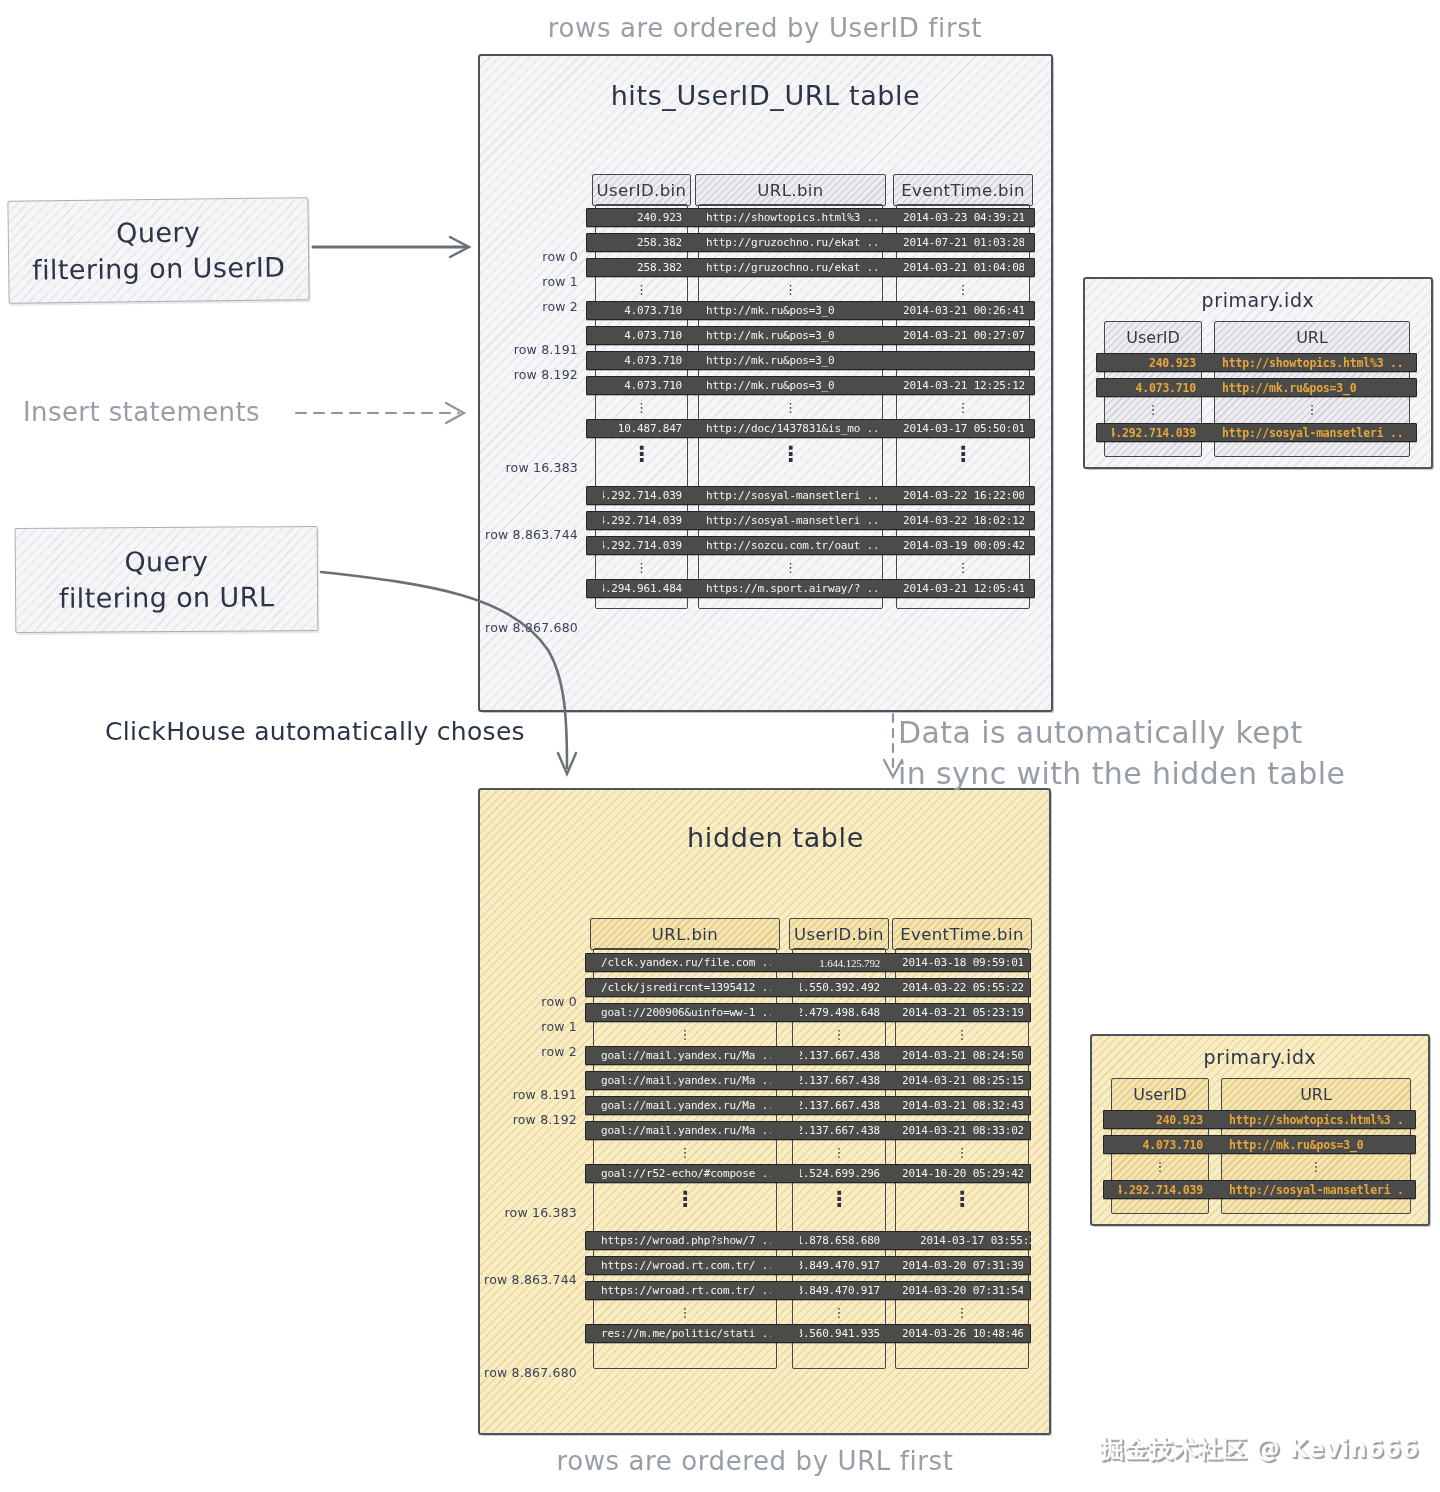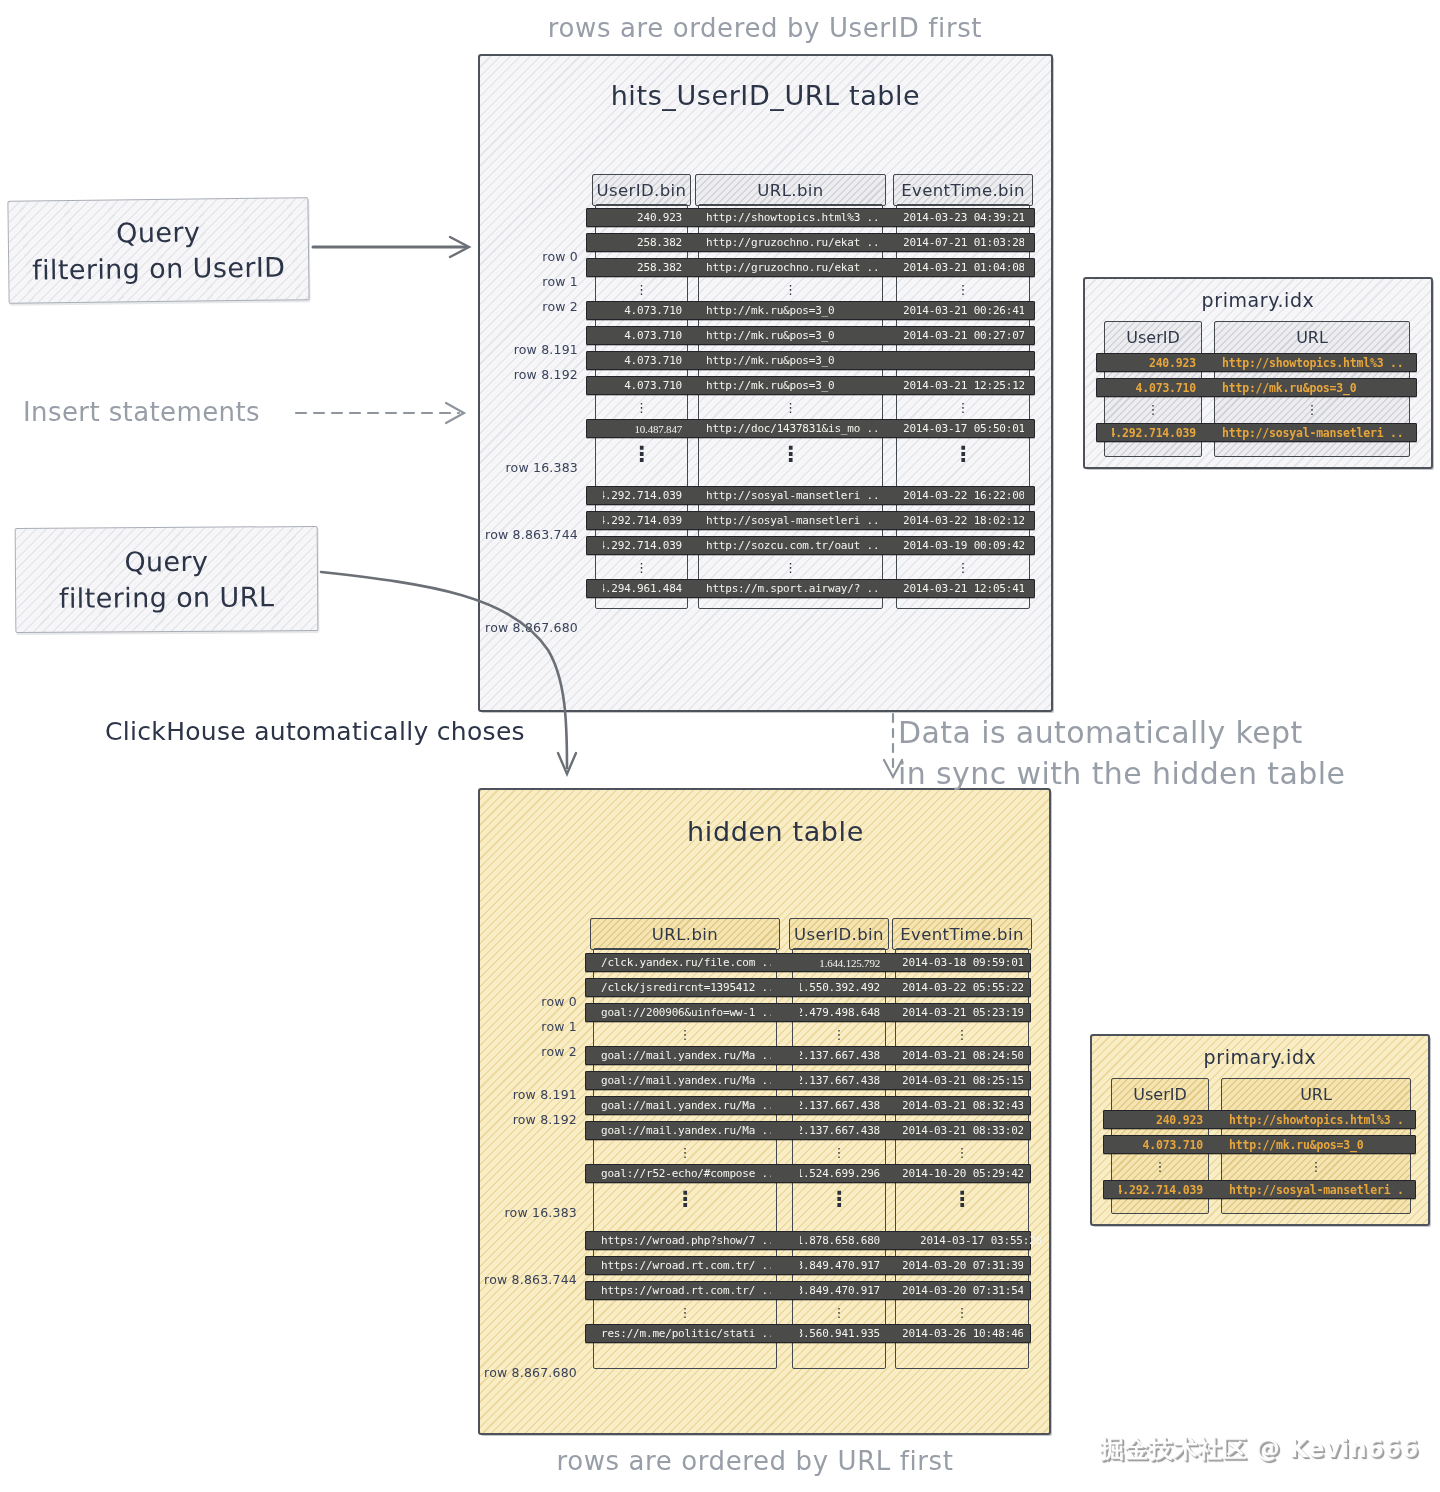--- a/index.html
+++ b/index.html
@@ -152,21 +152,21 @@
         <div class="cell mono left" style="left: 119px; width: 171px;">http://mk.ru&amp;pos=3_0</div>
         <div class="cell mono center" style="left: 317px; width: 120px;">2014-03-21 12:25:12</div>
       </div>
       <div class="dotsline" style="left: 106px; top: 345px; width: 449px; height: 18px;">
         <span style="left: 55.5px;">⋮</span>
         <span style="left: 204.5px;">⋮</span>
         <span style="left: 377px;">⋮</span>
       </div>
       <div class="rowlabel hand" style="left: -2px; top: 363px; width: 100px; line-height: 19px;">row 16.383</div>
       <div class="rowbar" style="left: 106px; top: 363px; width: 449px; height: 19px;">
-        <div class="cell mono right" style="left: 16px; width: 79px; font-family: Liberation Serif, serif;">10.487.847</div>
+        <div class="cell mono right" style="left: 16px; width: 79px;">10.487.847</div>
         <div class="cell mono left" style="left: 119px; width: 171px;">http://doc/1437831&amp;is_mo ...</div>
         <div class="cell mono center" style="left: 317px; width: 120px;">2014-03-17 05:50:01</div>
       </div>
       <div class="dotsline big" style="left: 106px; top: 388px; width: 449px; height: 42px;">
         <span style="left: 55.5px;">⋮</span>
         <span style="left: 204.5px;">⋮</span>
         <span style="left: 377px;">⋮</span>
       </div>
       <div class="rowlabel hand" style="left: -2px; top: 430px; width: 100px; line-height: 19px;">row 8.863.744</div>
       <div class="rowbar" style="left: 106px; top: 430px; width: 449px; height: 19px;">
@@ -192,21 +192,21 @@
       <div class="rowlabel hand" style="left: -2px; top: 523px; width: 100px; line-height: 19px;">row 8.867.680</div>
       <div class="rowbar" style="left: 106px; top: 523px; width: 449px; height: 19px;">
         <div class="cell mono right" style="left: 16px; width: 79px;">4.294.961.484</div>
         <div class="cell mono left" style="left: 119px; width: 171px;">https://m.sport.airway/? ...</div>
         <div class="cell mono center" style="left: 317px; width: 120px;">2014-03-21 12:05:41</div>
       </div>
     </div>
 </div>
 
 <div class="sketchbox paper-yellow" id="hidden-table" style="left:478px;top:788px;width:573px;height:647px;">
-  <div class="tbl-title hand" style="top:26px;padding-left:22px;">hidden table</div>
+  <div class="tbl-title hand" style="top:32px;padding-left:22px;">hidden table</div>
 
   <div class="hcell paper-yellow-dense" style="left:110px;top:128px;width:190px;height:32px;">URL.bin</div>
   <div class="hcell paper-yellow-dense" style="left:309px;top:128px;width:100px;height:32px;">UserID.bin</div>
   <div class="hcell paper-yellow-dense" style="left:412px;top:128px;width:140px;height:32px;">EventTime.bin</div>
 
   <div class="colbox" style="left:113px;top:158px;width:184px;height:421px;"></div>
   <div class="colbox" style="left:312px;top:158px;width:94px;height:421px;"></div>
   <div class="colbox" style="left:415px;top:158px;width:134px;height:421px;"></div>
 
   <div id="hidden-rows" style="position:absolute;inset:0;">

